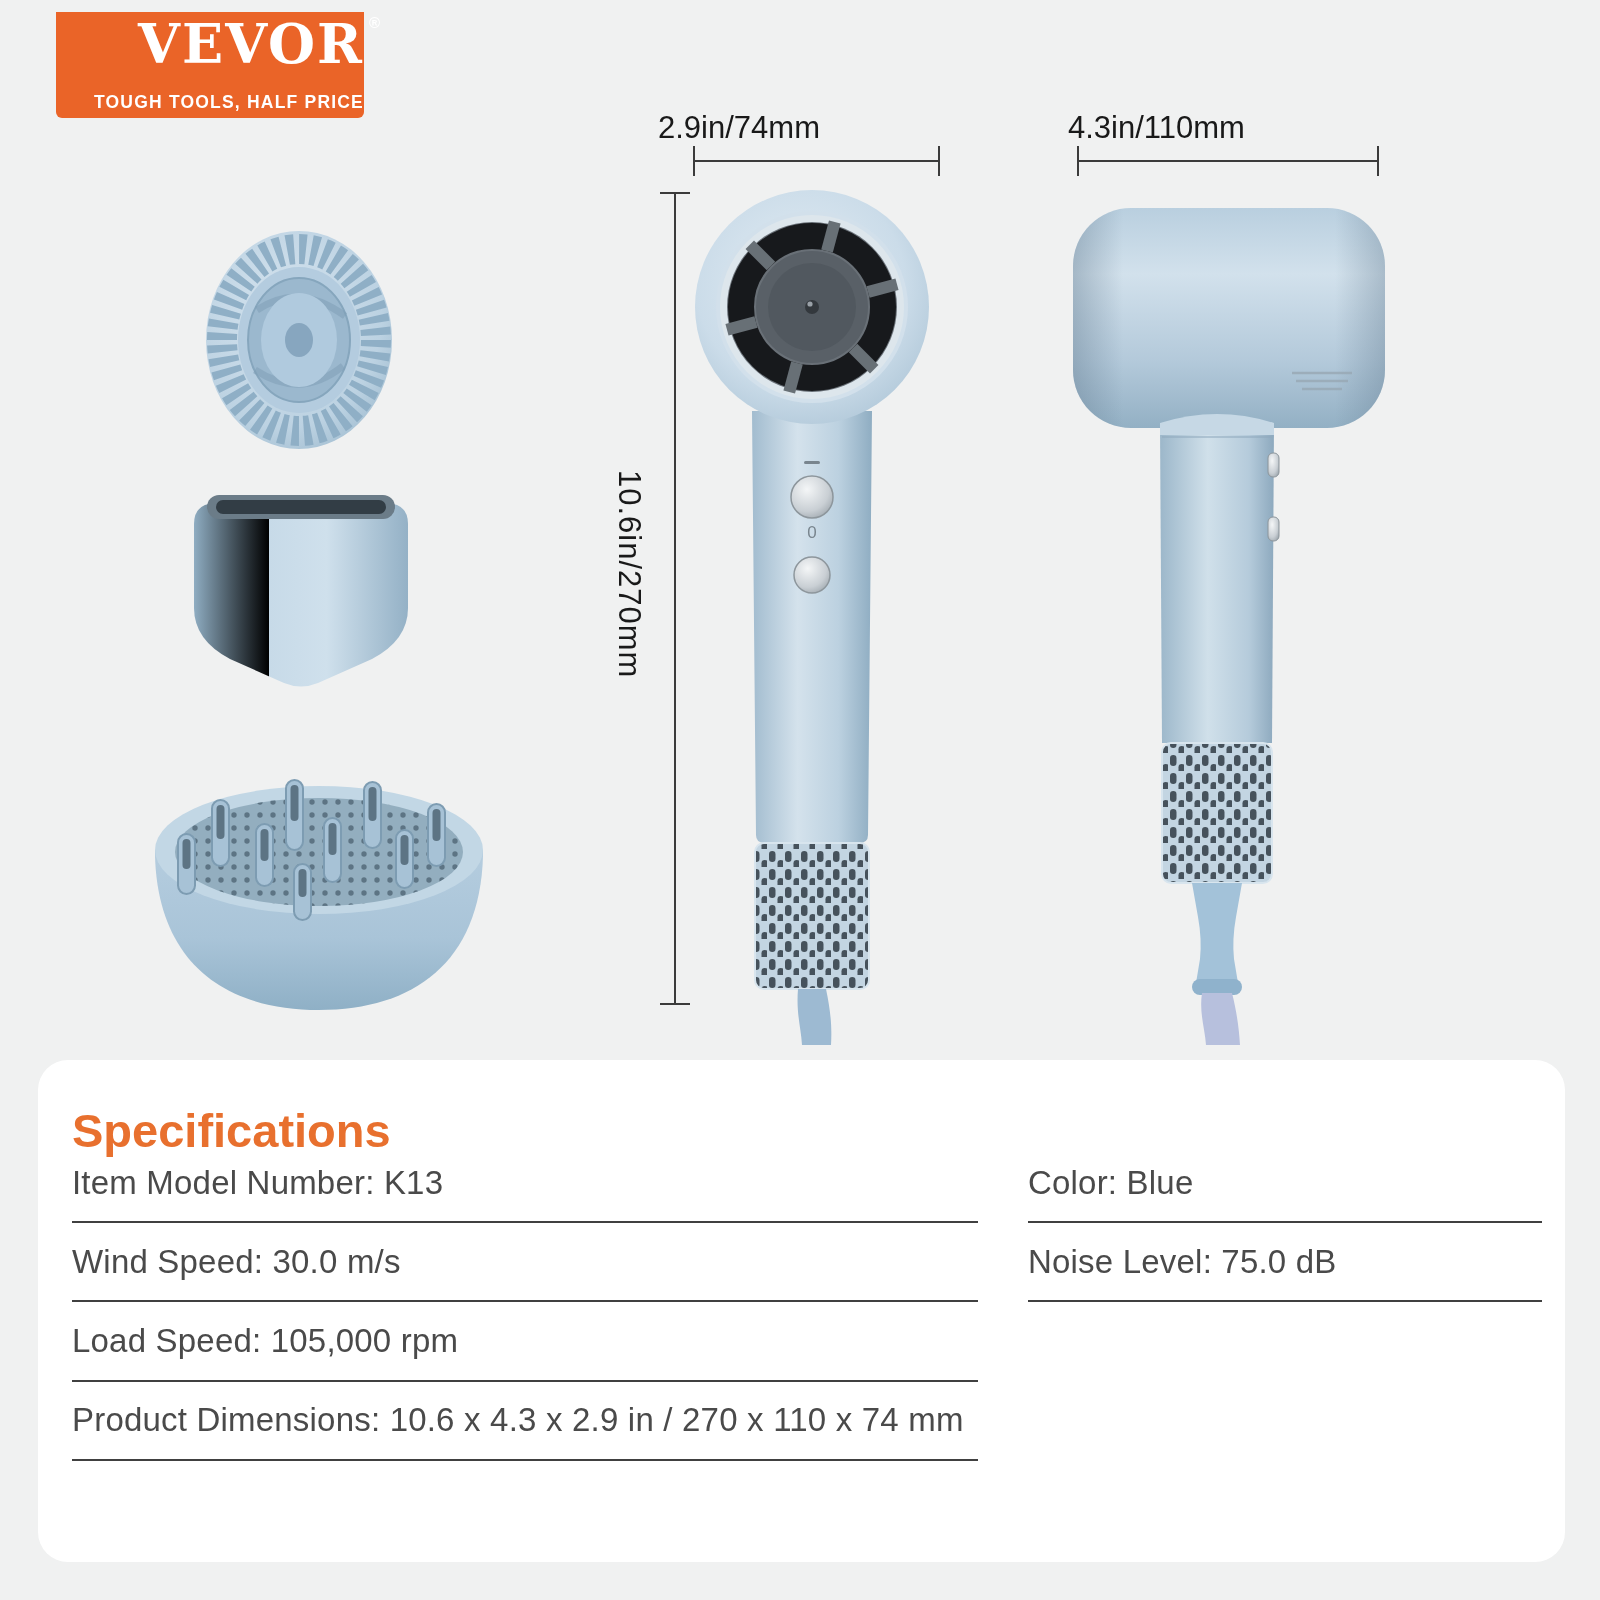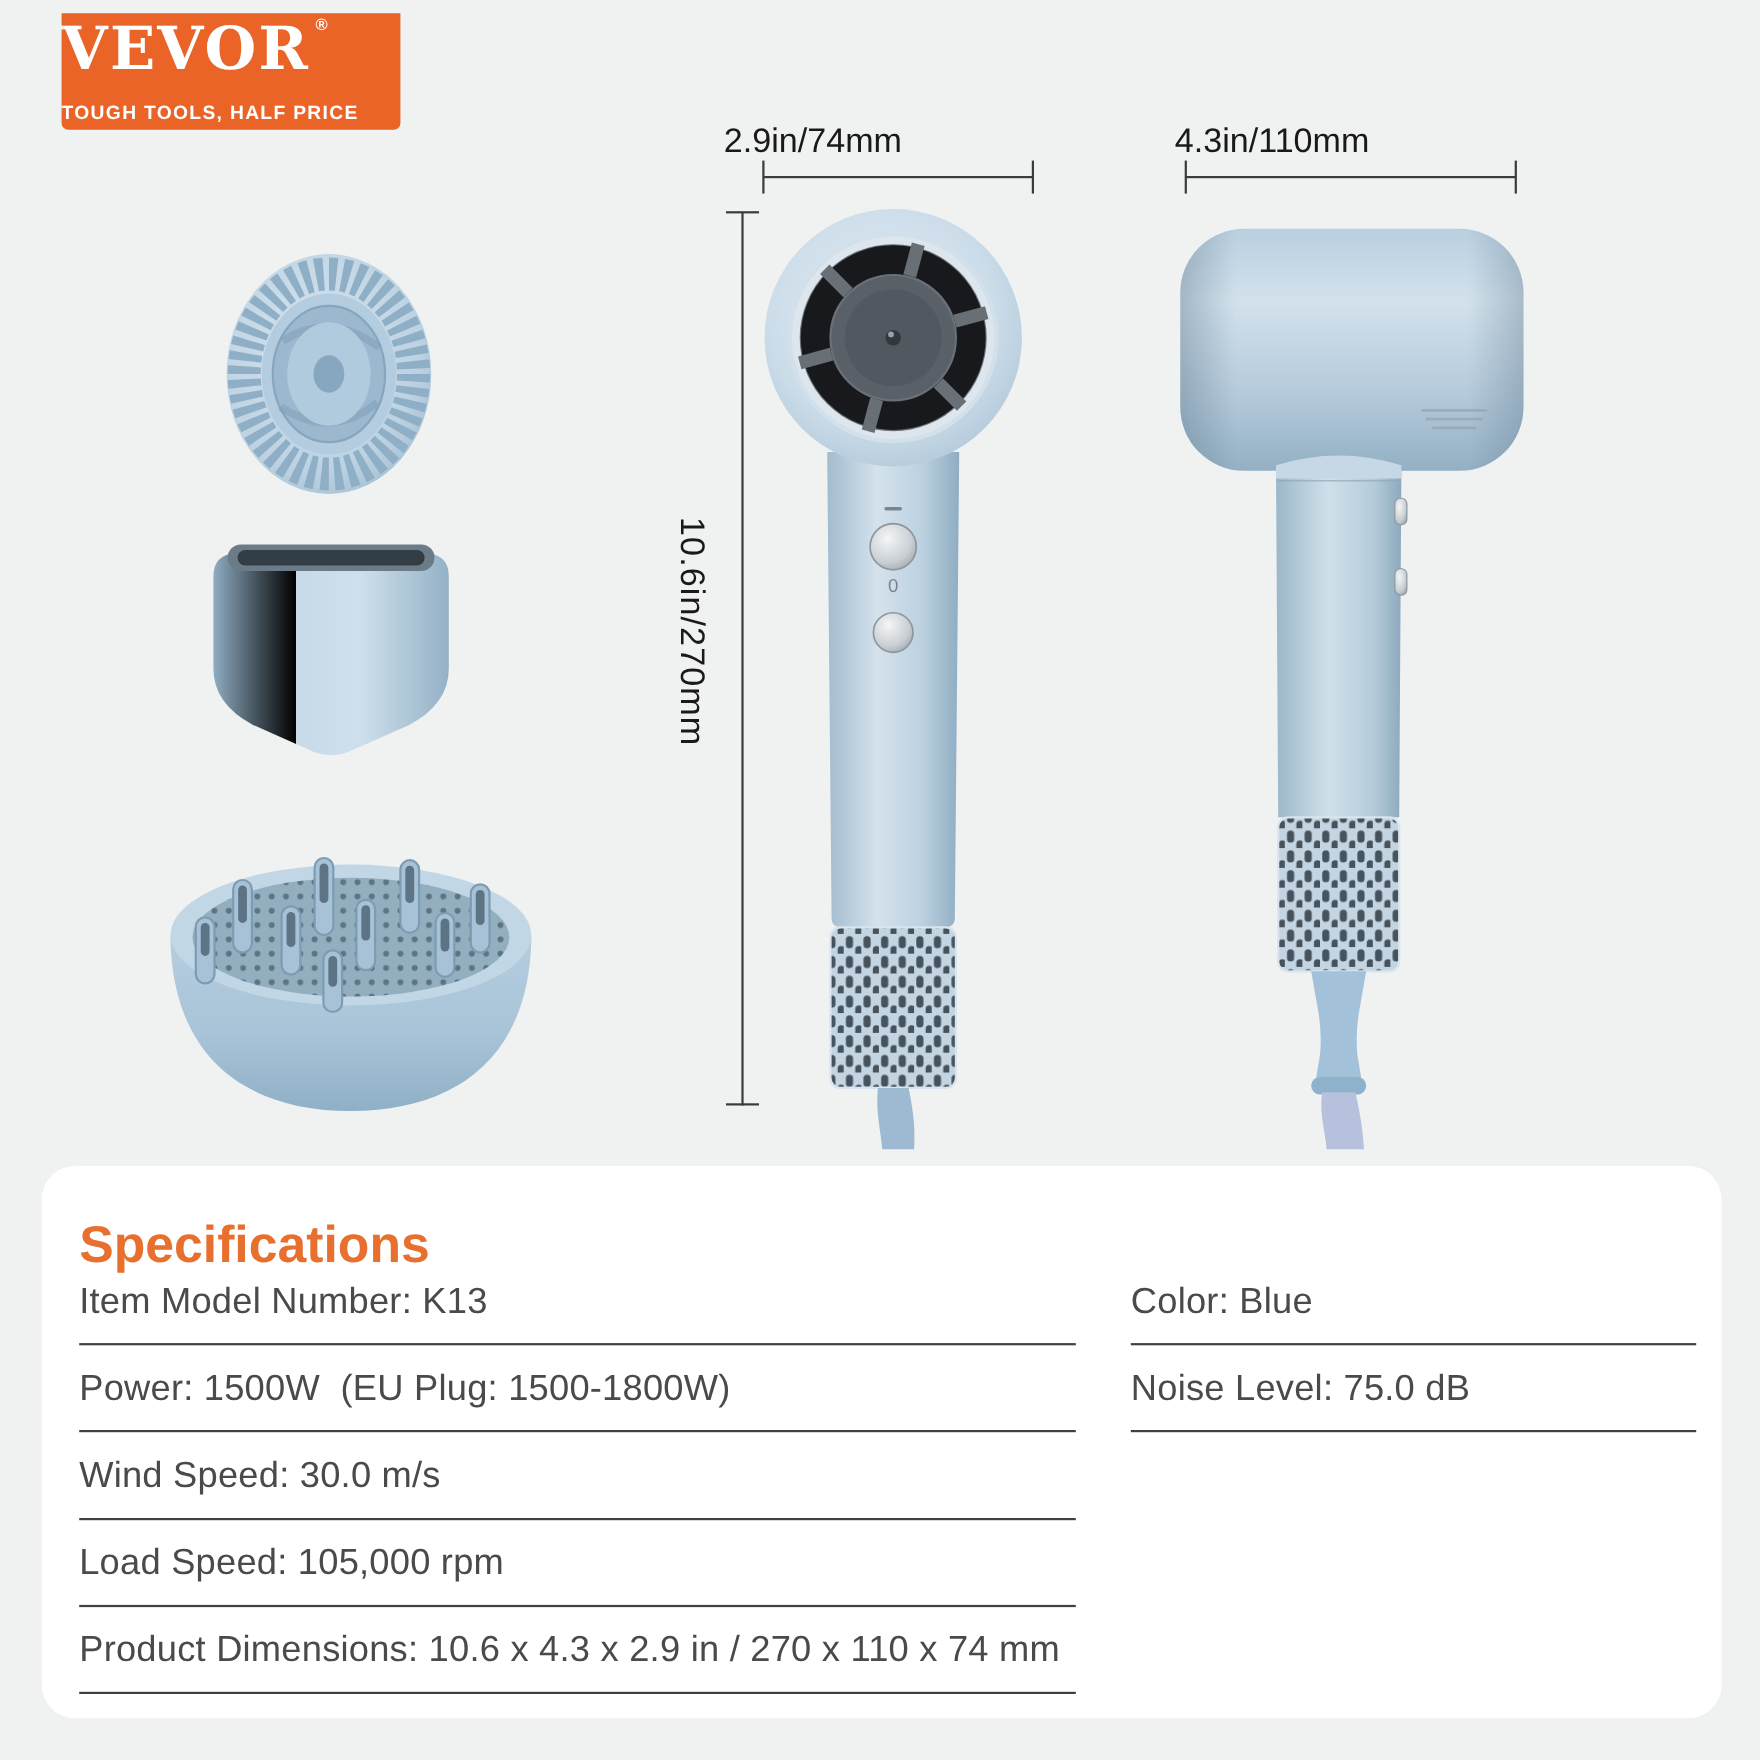--- a/index.html
+++ b/index.html
@@ -20,21 +20,21 @@
     font-family:"Liberation Sans",sans-serif;
     color:var(--spec-text);
   }
   .abs{position:absolute}
 
   
   .logo{
     left:56px;top:12px;width:308px;height:106px;
     background:var(--brand-orange);
     border-radius:0 0 6px 6px;
-    display:flex;flex-direction:column;align-items:flex-start;justify-content:center;
+    display:flex;flex-direction:column;align-items:flex-end;justify-content:center;
     color:#fff;
   }
   .logo-word{
     font-family:"DejaVu Serif",serif;font-weight:bold;
     font-size:54px;line-height:1;letter-spacing:2px;position:relative;
   }
   .logo-reg{font-size:15px;position:absolute;top:-2px;right:-18px;font-family:"Liberation Sans",sans-serif}
   .logo-tag{font-size:17.5px;font-weight:bold;letter-spacing:1.2px;margin-top:21px;white-space:nowrap}
 
   
@@ -309,21 +309,20 @@
 
     <path d="M162,798 L192,798 C197,818 199,834 200,850 L166,850 C165,834 159,818 162,798 Z" fill="#b7c0dd"></path>
   </svg>
 </div>
 
 <div class="abs panel"></div>
 <div class="abs panel-title">Specifications</div>
 
 <div class="abs spec-col left">
   <div class="spec-row">Item Model Number: K13</div>
-  <div class="spec-row">Power: 1500W  (EU Plug: 1500-1800W)</div>
   <div class="spec-row">Wind Speed: 30.0 m/s</div>
   <div class="spec-row">Load Speed: 105,000 rpm</div>
   <div class="spec-row">Product Dimensions: 10.6 x 4.3 x 2.9 in / 270 x 110 x 74 mm</div>
 </div>
 
 <div class="abs spec-col right">
   <div class="spec-row">Color: Blue</div>
   <div class="spec-row">Noise Level: 75.0 dB</div>
 </div>
 

